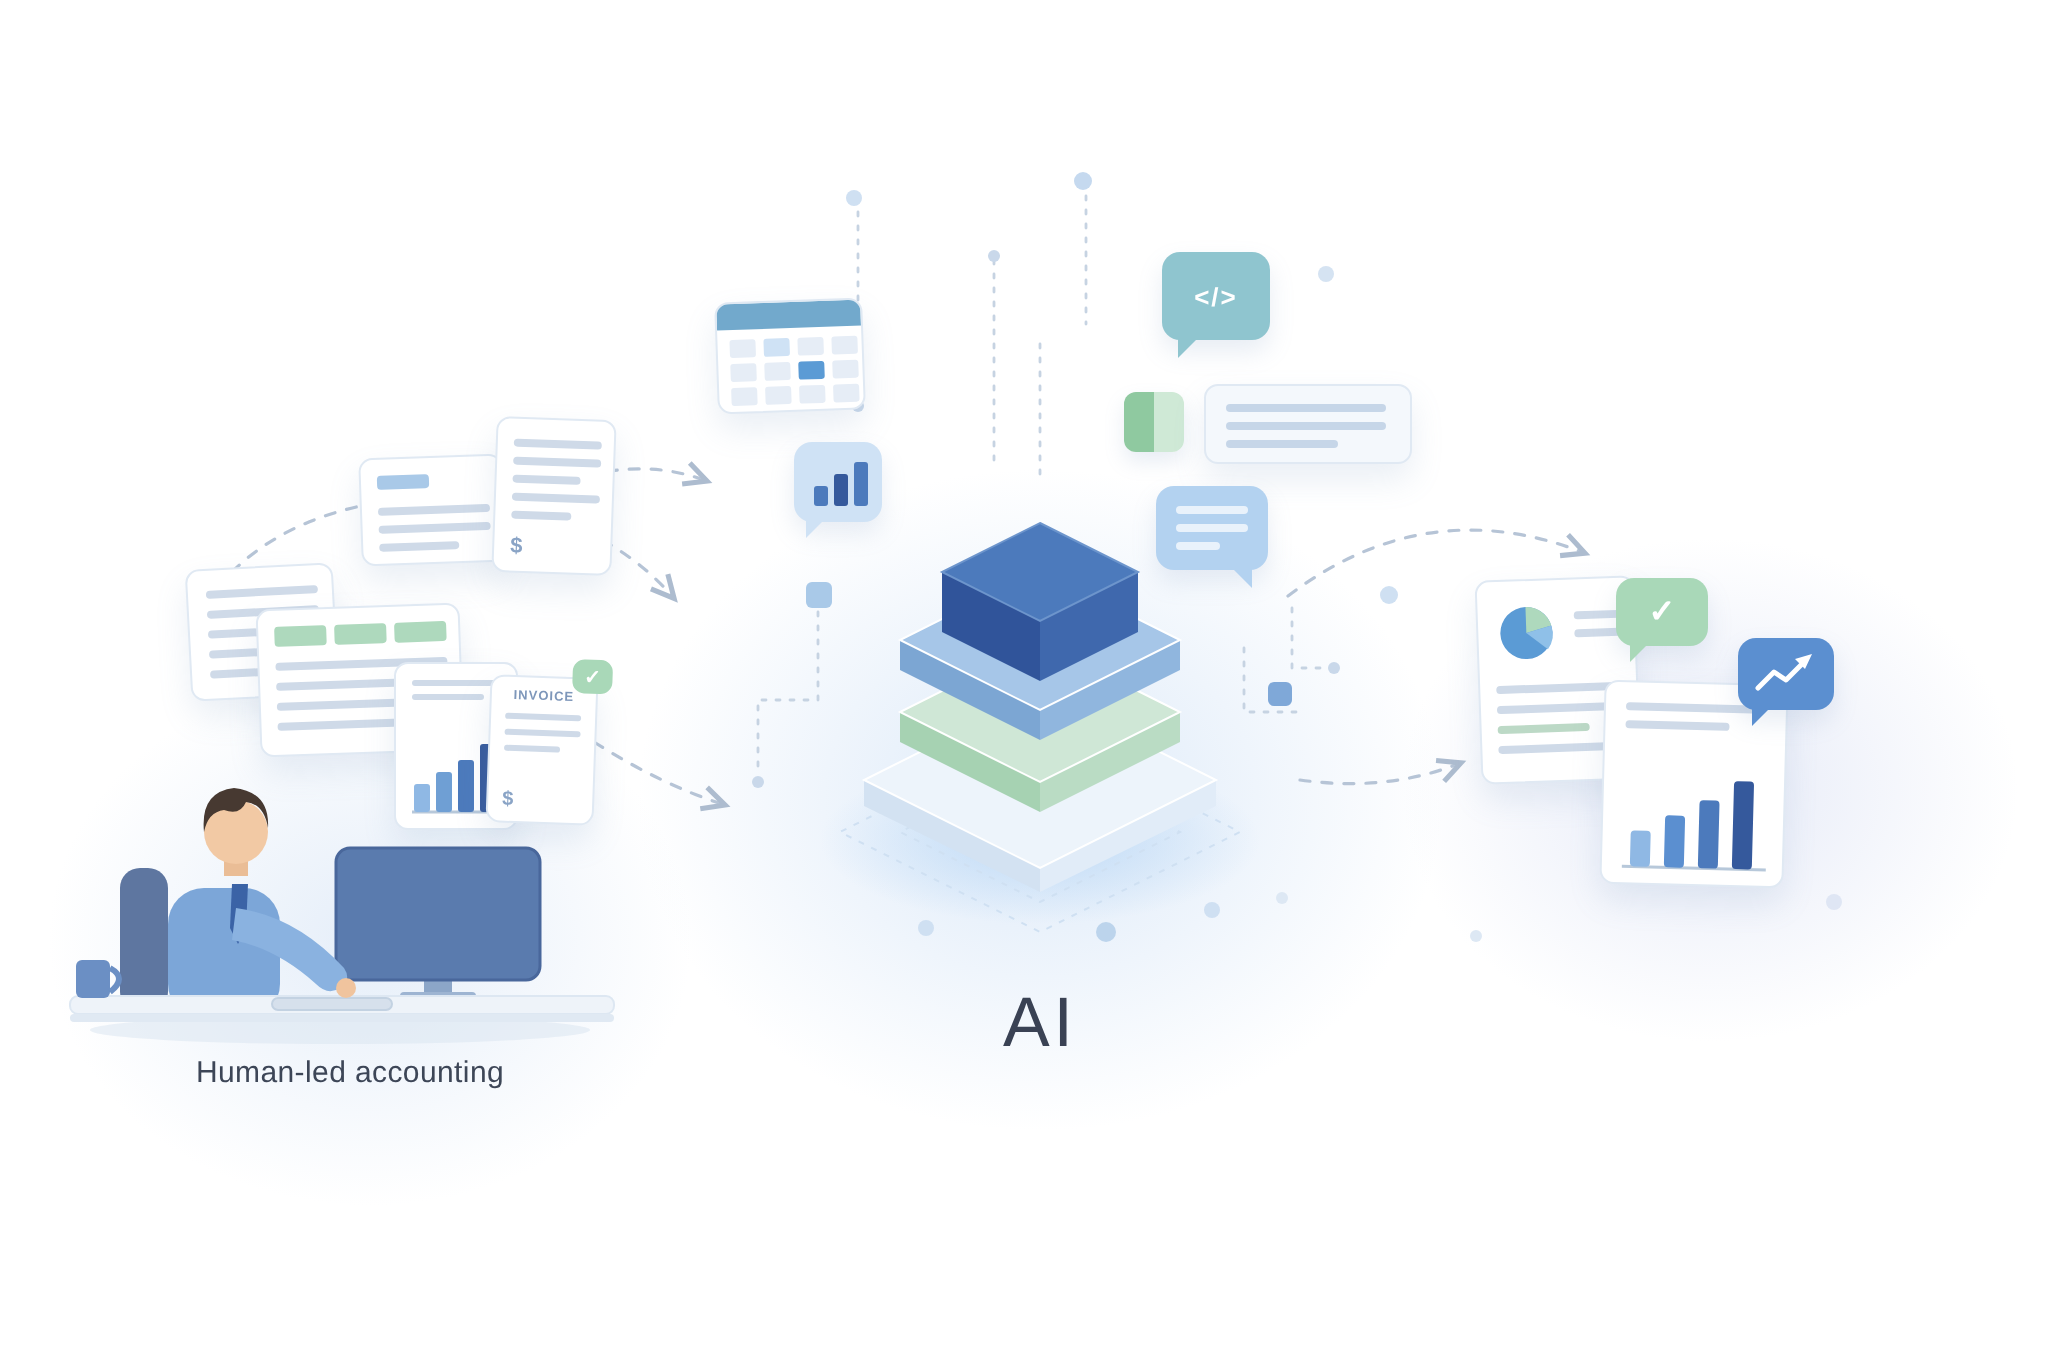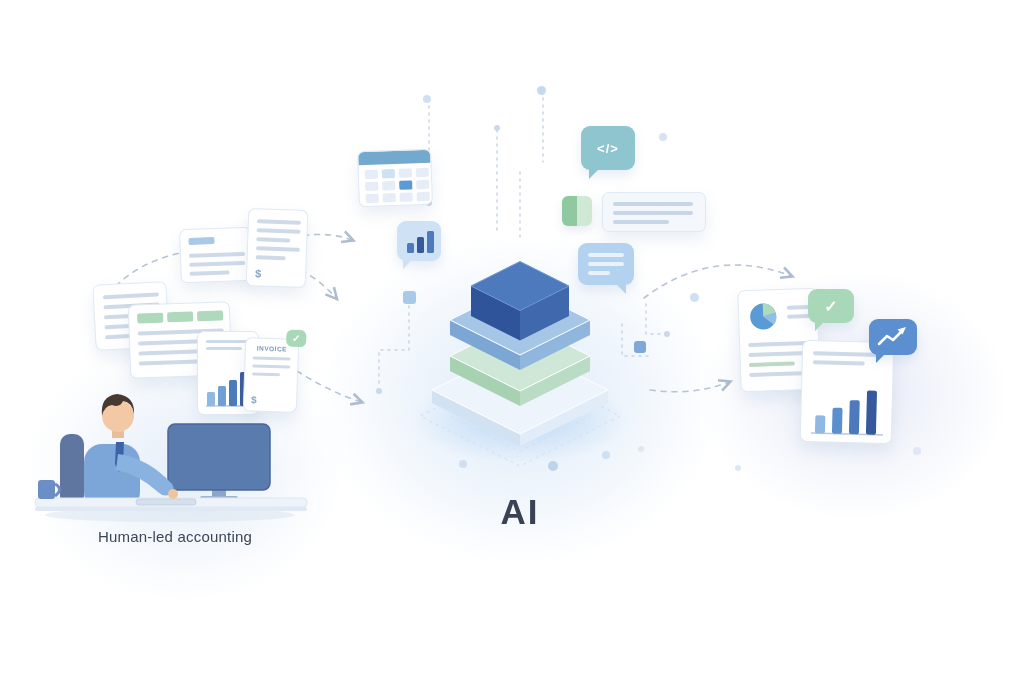--- a/index.html
+++ b/index.html
@@ -12,21 +12,21 @@
     #ffffff;}
   .overlay{position:absolute;left:0;top:0;pointer-events:none}
   .card{position:absolute;background:#fff;border:1px solid #e0e9f3;border-radius:7px;
         box-shadow:0 8px 16px rgba(125,155,195,.16)}
   .line{position:absolute;height:4px;border-radius:2px;background:#cfdae8}
   .bubble{position:absolute;border-radius:9px;box-shadow:0 6px 12px rgba(125,155,195,.18)}
   .tail{position:absolute;width:0;height:0;border-style:solid}
   .dot{position:absolute;border-radius:50%}
   .sq{position:absolute;border-radius:3px}
   .caption{position:absolute;color:#3d4657;font-size:15px;letter-spacing:.2px;text-align:center}
-  .ai-label{position:absolute;font-size:35px;font-weight:700;letter-spacing:2px;text-align:center;color:#3a4254}
+  .ai-label{position:absolute;font-size:35px;font-weight:400;letter-spacing:2px;text-align:center;color:#3a4254}
   .cur{position:absolute;font-weight:700;color:#8aa4c6}
   .bubble-text{width:100%;height:100%;display:flex;align-items:center;justify-content:center;
                color:#fff;font-weight:700}
   svg{display:block}
 </style>
 </head>
 <body>
 
 <div class="canvas">
 

